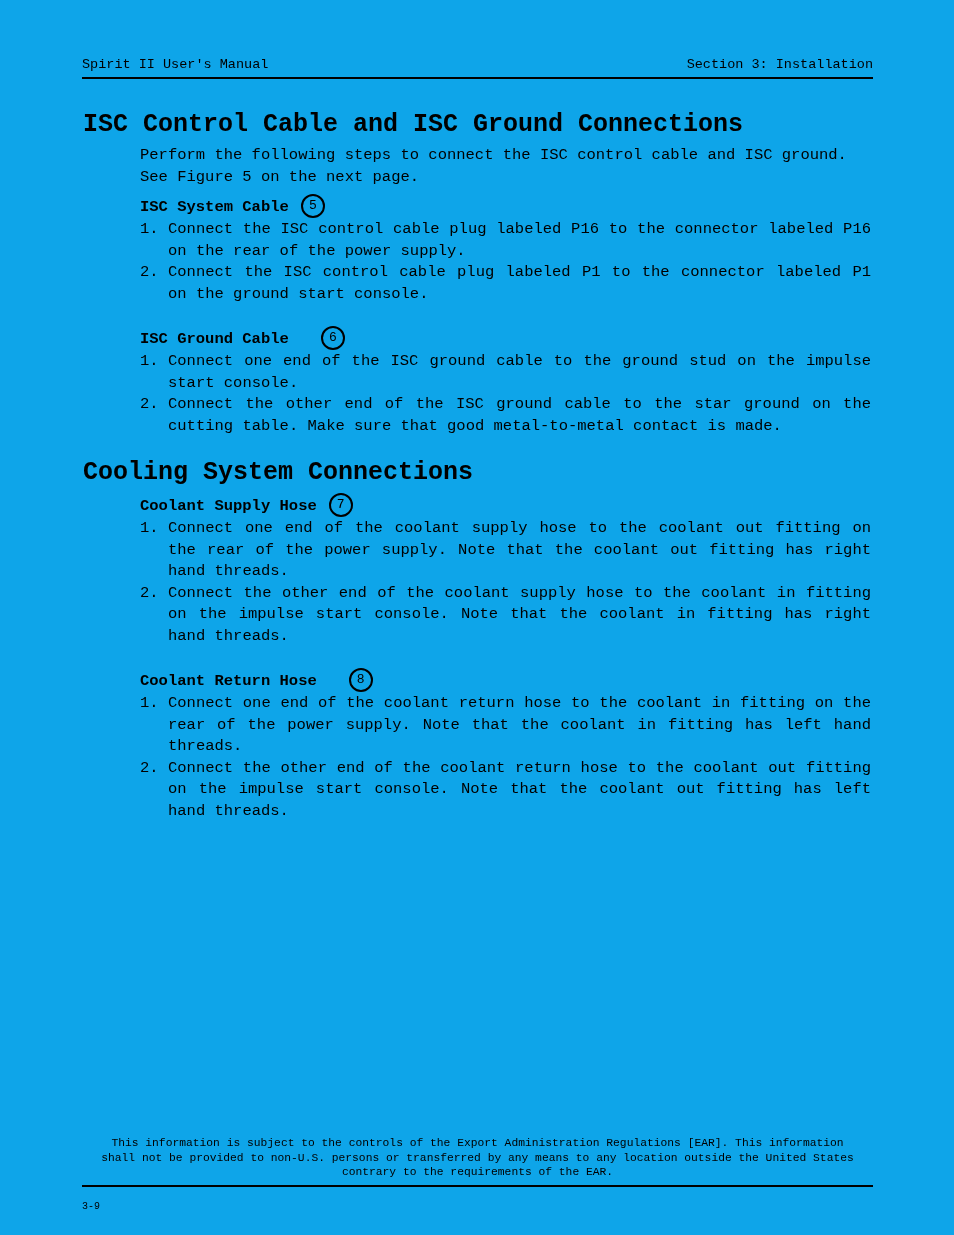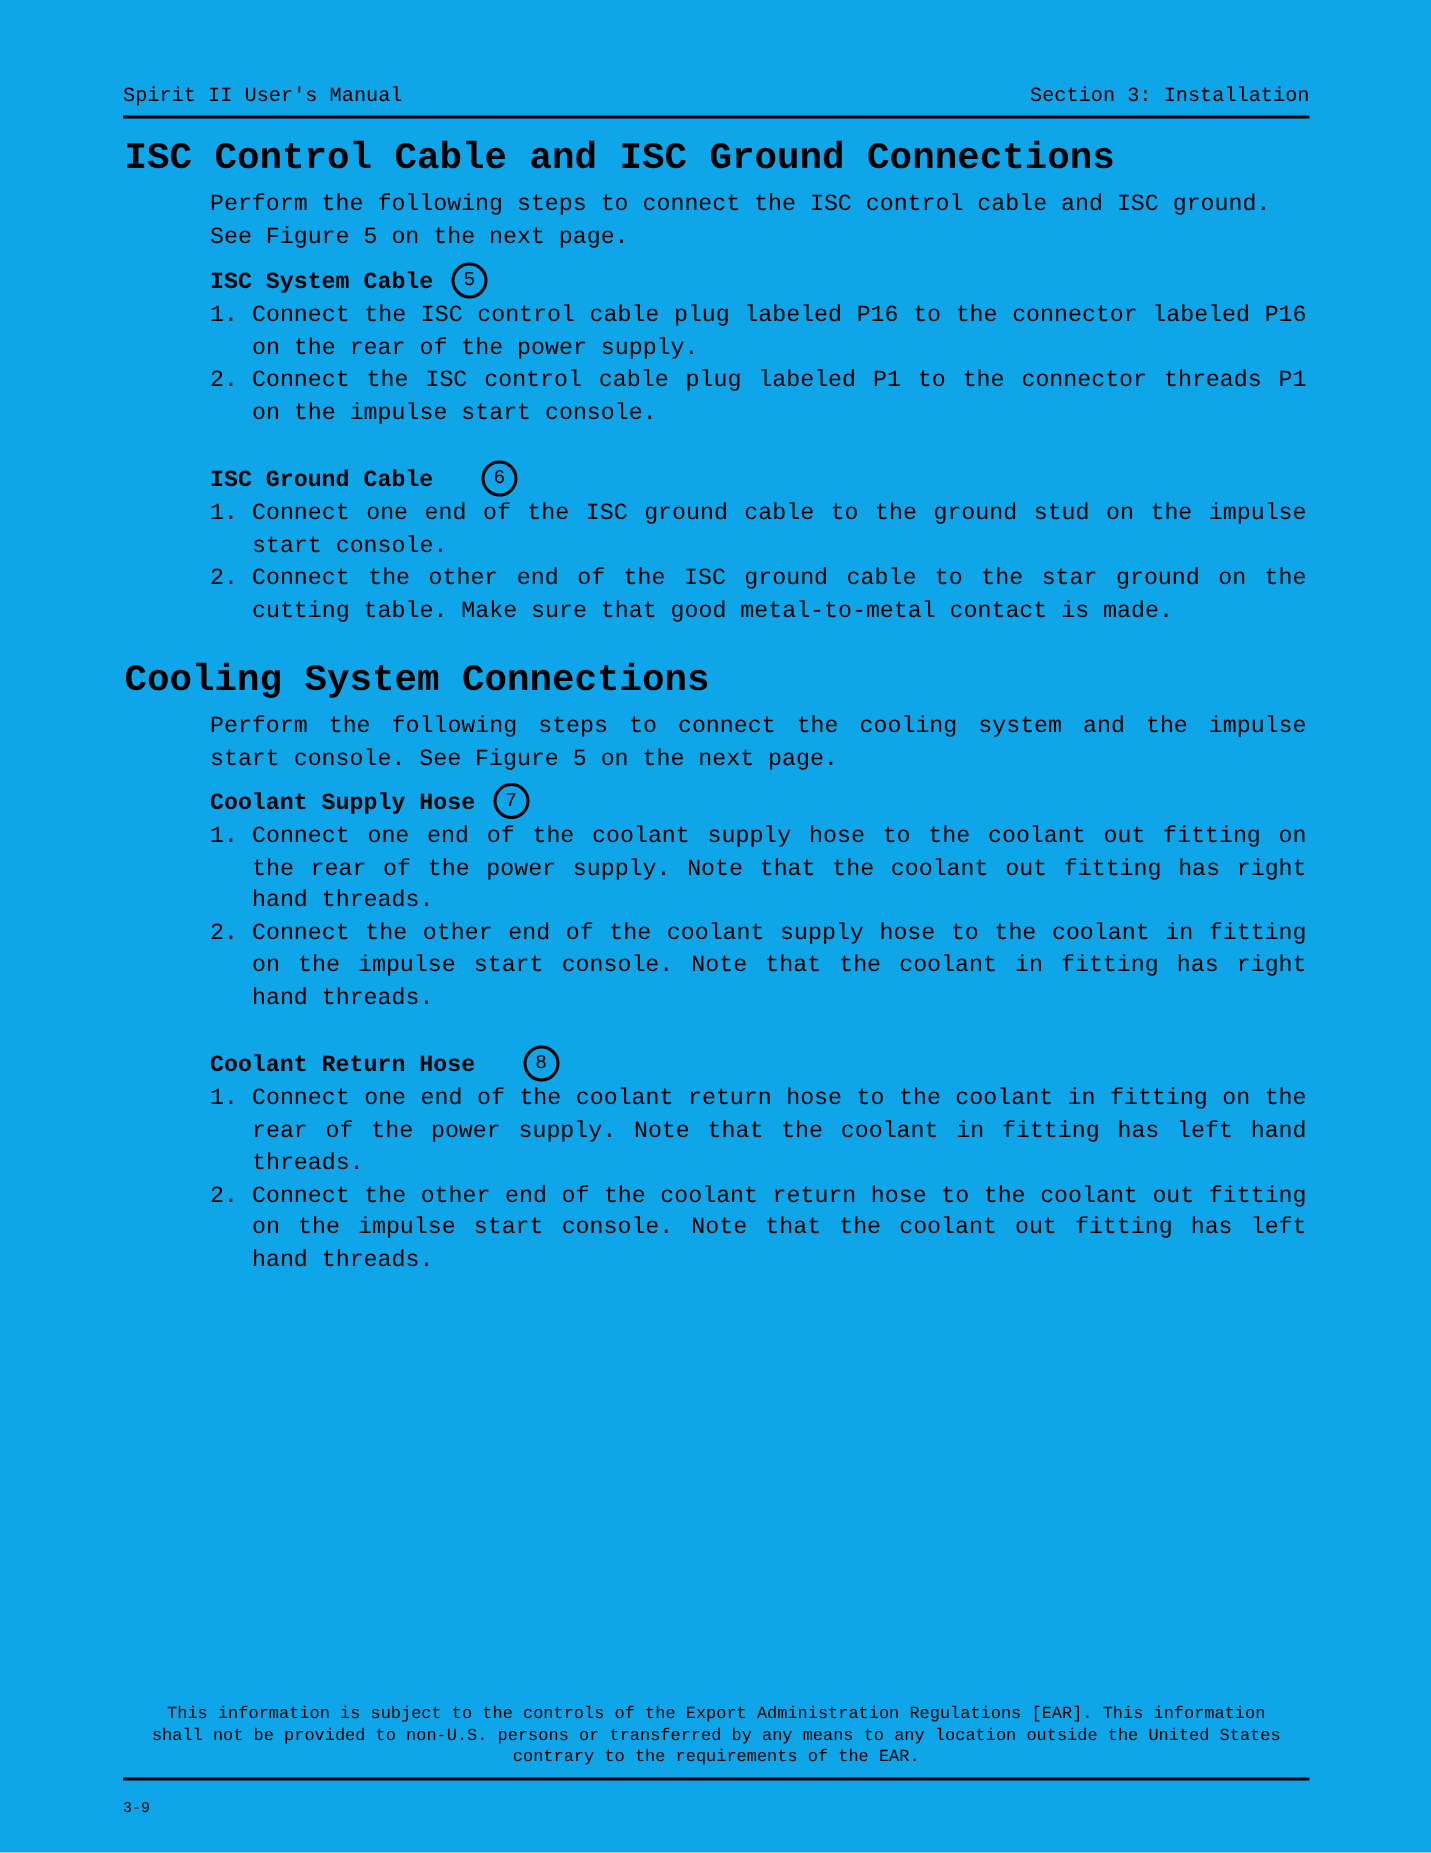--- a/index.html
+++ b/index.html
@@ -28,21 +28,21 @@
     align-items: flex-end;
     font-size: 13.5px;
     line-height: 17px;
     padding-bottom: 4px;
     border-bottom: 2px solid #000000;
   }
 
   
   .content {
     position: absolute;
-    top: 63px;
+    top: 82px;
     left: 83px;
     width: 788px;
   }
   .section-title {
     font-size: 25px;
     line-height: 30px;
     font-weight: bold;
     margin: 0;
   }
   .section-title.first   { margin-top: 28px; }
@@ -136,41 +136,40 @@
       <span>ISC System Cable</span>
       <span class="badge">5</span>
     </div>
     <div class="steps">
       <div class="step">
         <span class="num">1.</span>
         <span class="txt">Connect the ISC control cable plug labeled P16 to the connector labeled P16 on the rear of the power supply.</span>
       </div>
       <div class="step">
         <span class="num">2.</span>
-        <span class="txt">Connect the ISC control cable plug labeled P1 to the connector threads P1 on the impulse start console.</span>
+        <span class="txt">Connect the ISC control cable plug labeled P1 to the connector labeled P1 on the ground start console.</span>
       </div>
     </div>
 
     <div class="subhead gap">
       <span>ISC Ground Cable</span>
       <span class="badge">6</span>
     </div>
     <div class="steps">
       <div class="step">
         <span class="num">1.</span>
         <span class="txt">Connect one end of the ISC ground cable to the ground stud on the impulse start console.</span>
       </div>
       <div class="step">
         <span class="num">2.</span>
         <span class="txt">Connect the other end of the ISC ground cable to the star ground on the cutting table.  Make sure that good metal-to-metal contact is made.</span>
       </div>
     </div>
 
     <h1 class="section-title second">Cooling System Connections</h1>
-    <p class="intro justify">Perform the following steps to connect the cooling system and the impulse start console.  See Figure 5 on the next page.</p>
 
     <div class="subhead gap-sm">
       <span>Coolant Supply Hose</span>
       <span class="badge">7</span>
     </div>
     <div class="steps">
       <div class="step">
         <span class="num">1.</span>
         <span class="txt">Connect one end of the coolant supply hose to the coolant out fitting on the rear of the power supply.  Note that the coolant out fitting has right hand threads.</span>
       </div>

